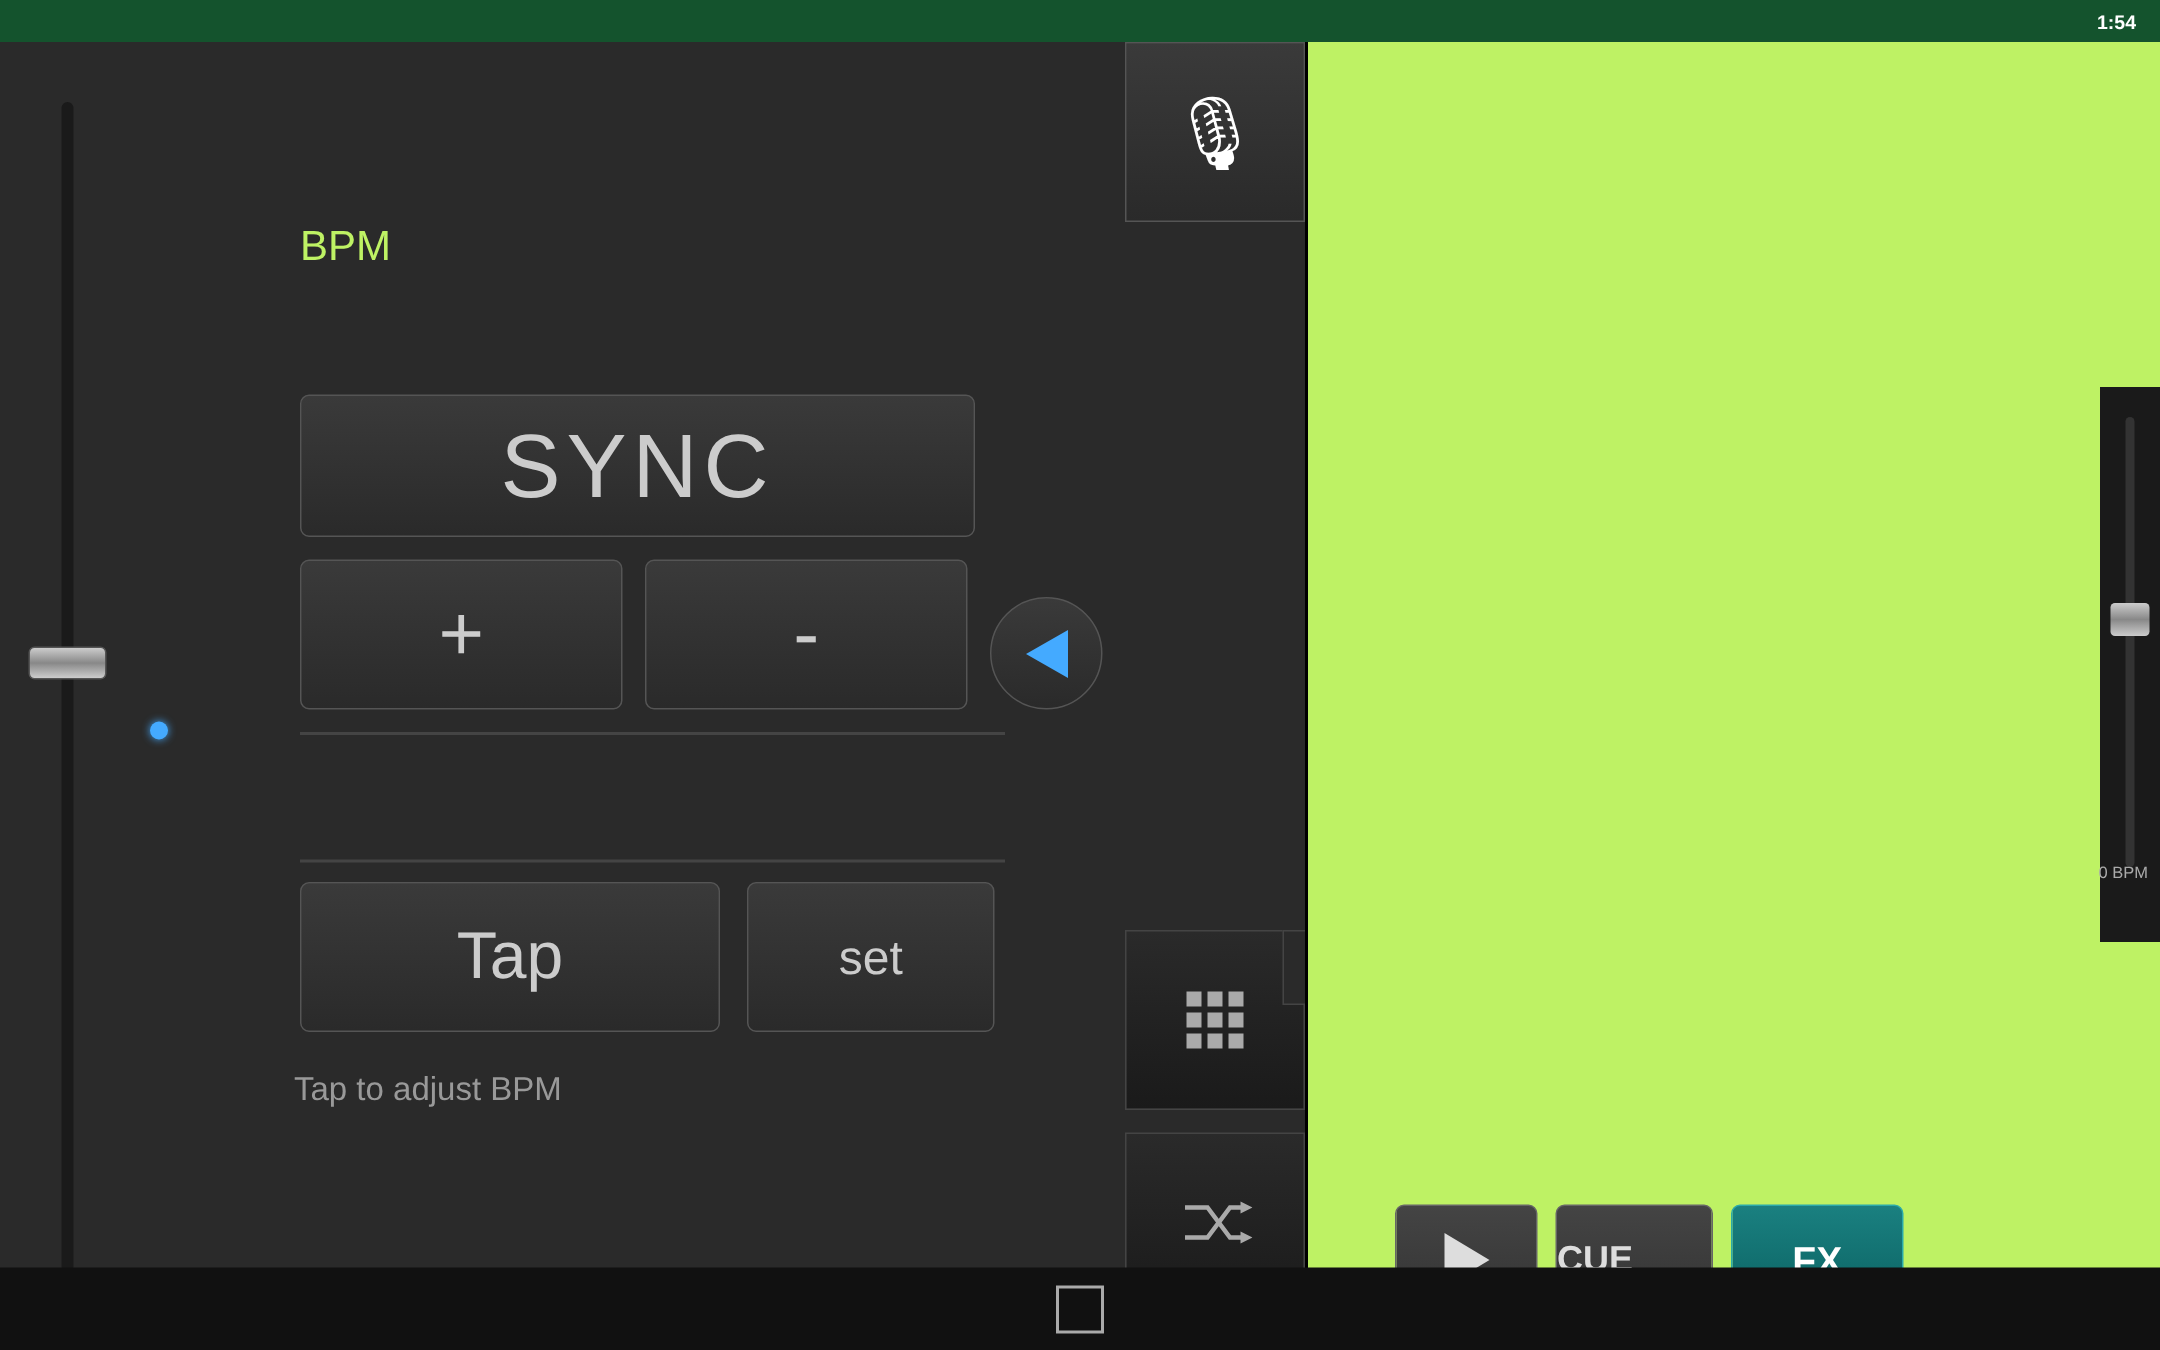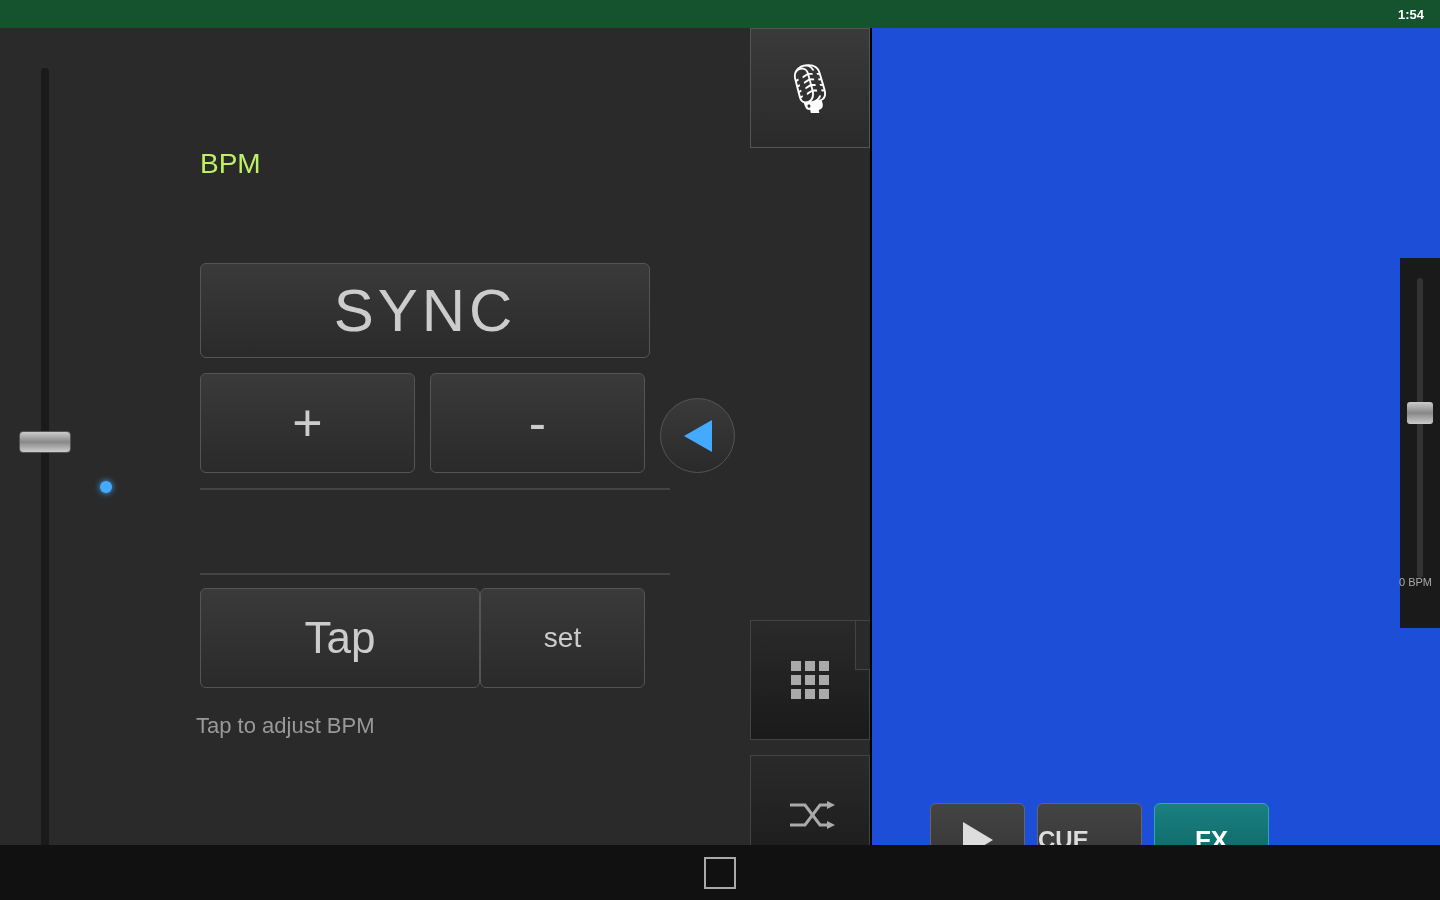--- a/index.html
+++ b/index.html
@@ -192,28 +192,28 @@
       color: #ccc;
       font-size: 44px;
       display: flex;
       align-items: center;
       justify-content: center;
       cursor: pointer;
     }
     .set-button {
       position: absolute;
       top: 560px;
-      left: 480px;
+      left: 498px;
       width: 165px;
       height: 100px;
       background: linear-gradient(to bottom, #3a3a3a, #2a2a2a);
       border: 1px solid #555;
       border-radius: 6px;
       color: #ccc;
-      font-size: 28px;
+      font-size: 32px;
       display: flex;
       align-items: center;
       justify-content: center;
       cursor: pointer;
     }
 
     
     .tap-hint {
       position: absolute;
       top: 685px;
@@ -280,21 +280,21 @@
       cursor: pointer;
     }
 
     
     .right-panel {
       position: absolute;
       top: 28px;
       left: 870px;
       width: 570px;
       height: 872px;
-      background: #1d4ed8;
+      background: #bef264;
     }
 
     
     .pitch-slider-container {
       position: absolute;
       top: 230px;
       right: 0;
       width: 40px;
       height: 370px;
       background: #1a1a1a;

